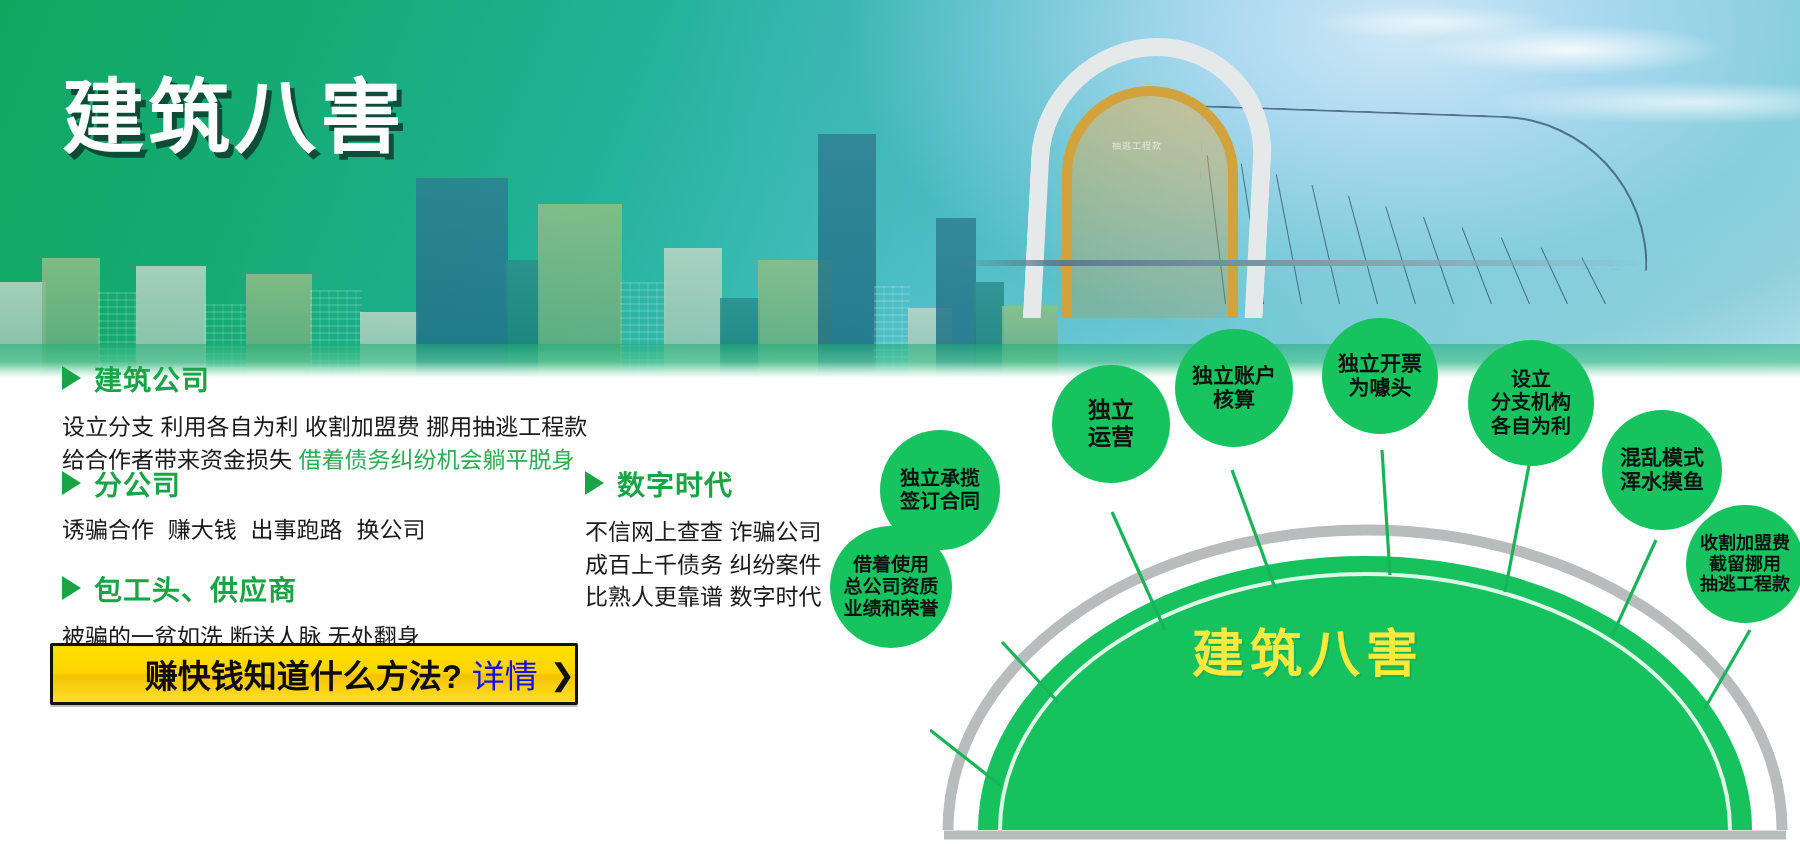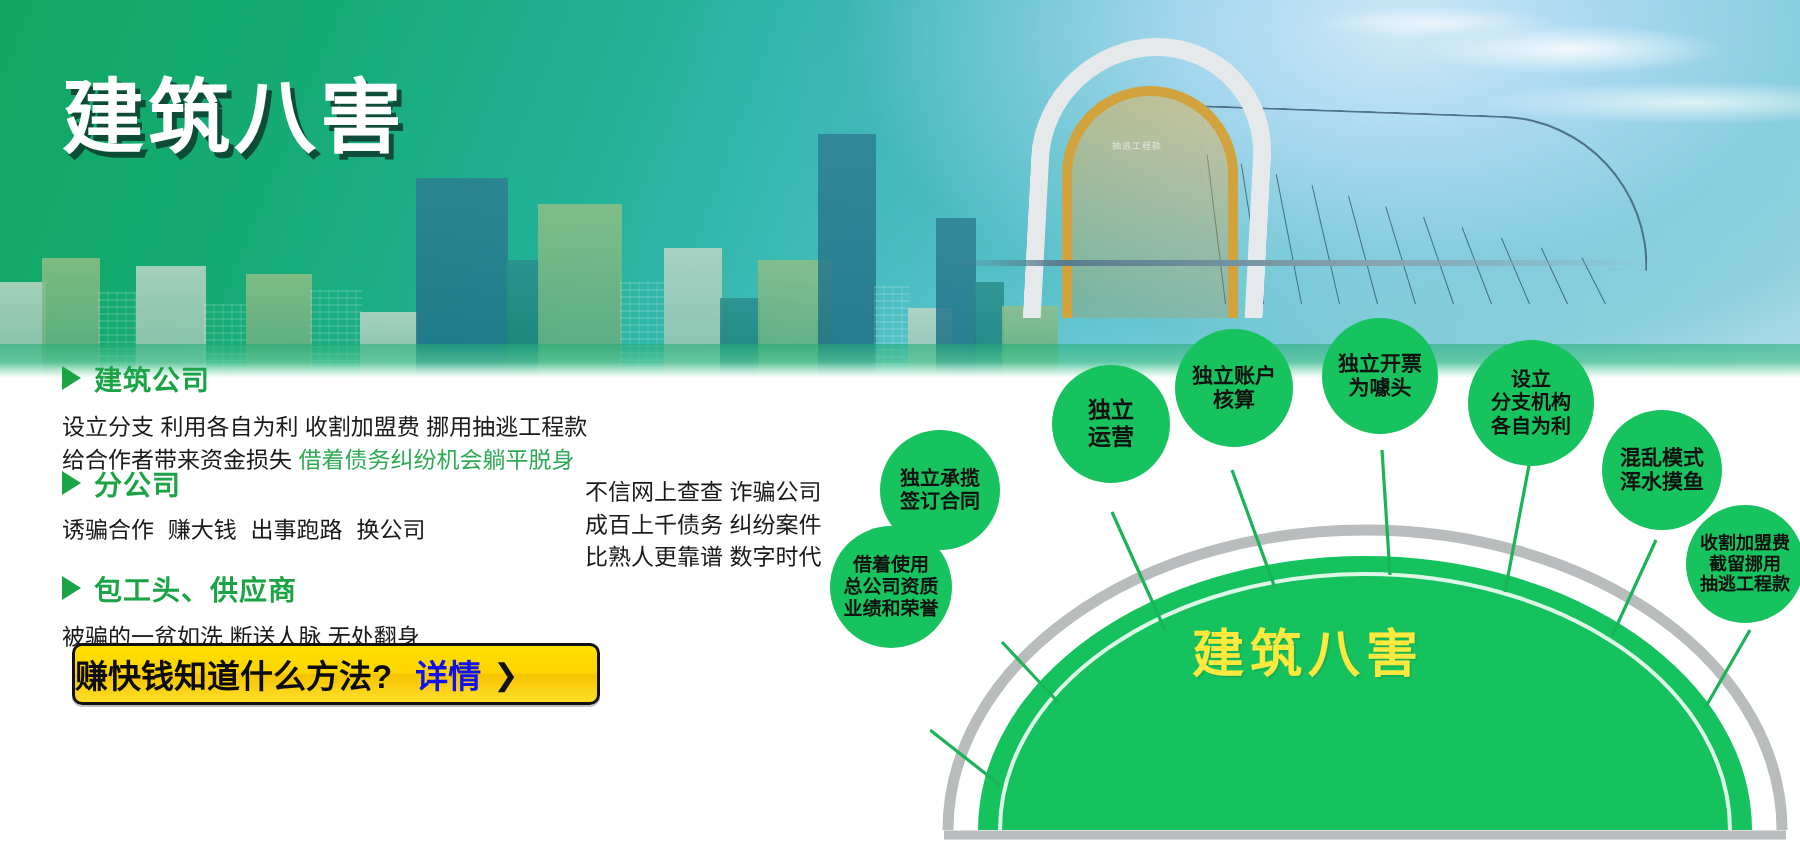--- a/index.html
+++ b/index.html
@@ -118,30 +118,30 @@
   .sec-title { font-size:28px; font-weight:bold; color:#1aa446; letter-spacing:1px; white-space:nowrap; }
   .sec-body { margin-top:13px; font-size:23px; color:#1a1a1a; line-height:1.42; white-space:nowrap; }
   .sec-body .hi { color:#2fab55; }
 
   #sec-construction { left:62px; top:-20px; }
   #sec-branch      { left:62px; top:85px;font-family:Liberation Mono, monospace; }
   #sec-contractor  { left:62px; top:190px; }
   #sec-digital     { left:585px; top:85px; }
 
   .cta {
-    position:absolute; left:72px; top:265px;
+    position:absolute; left:50px; top:265px;
     width:528px; height:62px;
     background:linear-gradient(180deg,#ffe000 0%, #ffd400 48%, #f5c400 52%, #ffdf2b 100%);
-    border:3px solid #111; border-radius:10px;
-    display:flex; align-items:center; justify-content:flex-start; gap:10px;
+    border:3px solid #111; border-radius:2px;
+    display:flex; align-items:center; justify-content:flex-end; gap:10px;
     box-shadow: 0 2px 0 rgba(0,0,0,.25);
     cursor:pointer;
   }
   .cta-main { font-size:33px; font-weight:bold; color:#0b0b0b; white-space:nowrap; }
-  .cta-link { font-size:33px; font-weight:bold; color:#1010f0; white-space:nowrap;margin-left:13px; }
+  .cta-link { font-size:33px; font-weight:normal; color:#1010f0; white-space:nowrap; }
   .cta-chev { font-size:30px; color:#111; font-weight:300; margin-left:2px; }
 
   
   .diagram { position:absolute; left:930px; top:330px; width:870px; height:514px; }
   .diagram svg { position:absolute; left:0; top:0; }
 
   .node {
     position:absolute;
     border-radius:50%;
     background:#16c35f;
@@ -248,20 +248,24 @@
       <div class="sec-head">
         <span class="tri"></span>
         <span class="sec-title">包工头、供应商</span>
       </div>
       <div class="sec-body">
         <div><span>被骗的一贫如洗  断送人脉  无处翻身</span></div>
       </div>
     </div>
 
     <div class="sec" id="sec-digital">
+      <div class="sec-head">
+        <span class="tri"></span>
+        <span class="sec-title">数字时代</span>
+      </div>
       <div class="sec-body">
         <div><span>不信网上查查 诈骗公司</span></div>
         <div><span>成百上千债务 纠纷案件</span></div>
         <div><span>比熟人更靠谱 数字时代</span></div>
       </div>
     </div>
 
     <div class="cta">
       <span class="cta-main">赚快钱知道什么方法?</span>
       <span class="cta-link">详情</span>

